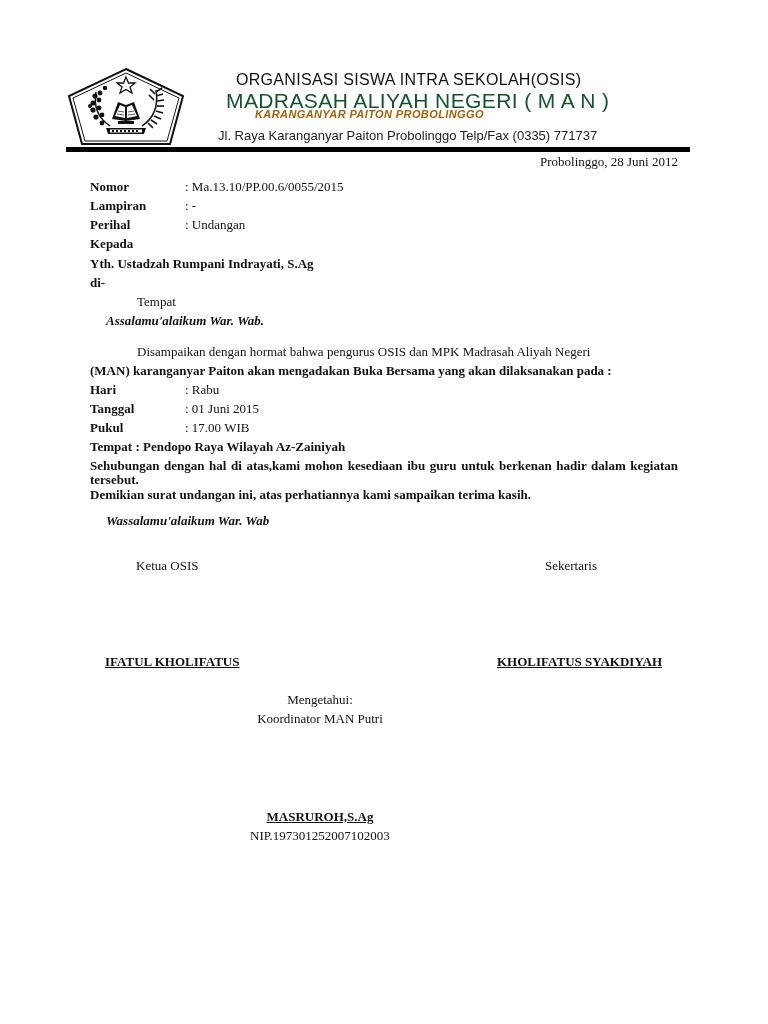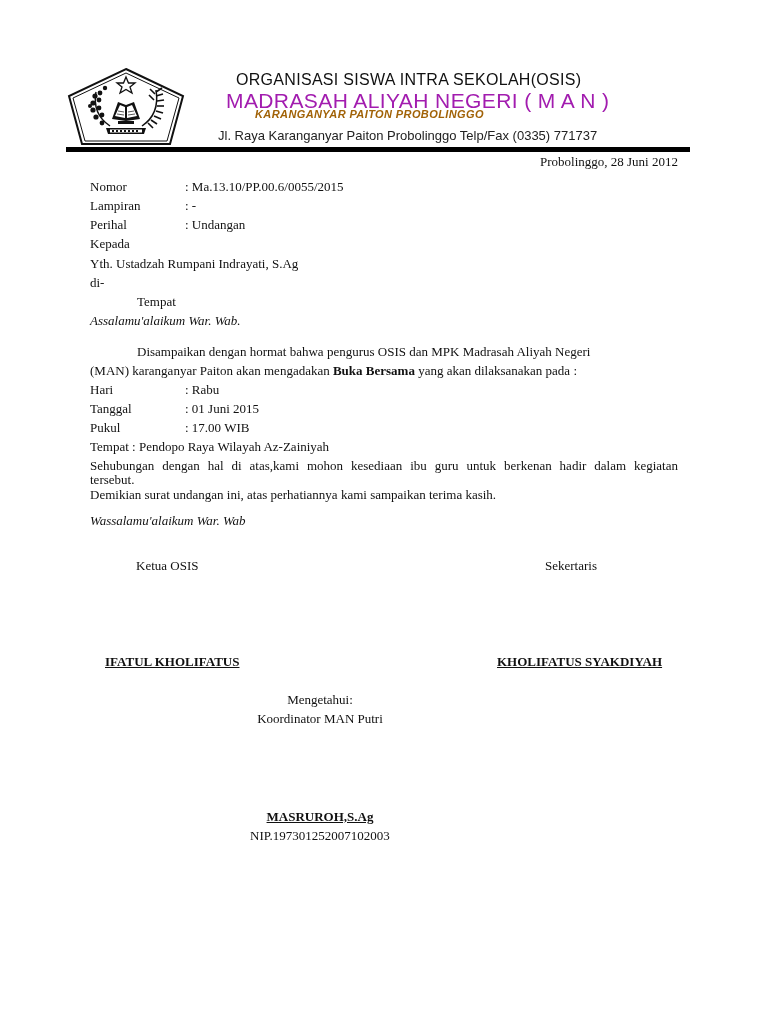--- a/index.html
+++ b/index.html
@@ -4,31 +4,31 @@
   <style>
     html, body { margin:0; padding:0; background:#ffffff; }
     body { width:768px; height:1024px; position:relative; overflow:hidden; color:#111; }
     .abs { position:absolute; white-space:nowrap; }
     .serif { font-family:"Liberation Serif", "DejaVu Serif", serif; font-size:13px; }
     .sans { font-family:"Liberation Sans", "DejaVu Sans", sans-serif; }
 
     
     .logo { position:absolute; left:66px; top:66px; width:120px; height:80px; }
     .kop-1 { left:236px; top:71px; font-size:16px; letter-spacing:0.3px; color:#111; }
-    .kop-2 { left:226px; top:89px; font-size:21px; letter-spacing:0.4px; color:#a21caf; }
+    .kop-2 { left:226px; top:89px; font-size:21px; letter-spacing:0.4px; color:#14532d; }
     .kop-3 { left:255px; top:108px; font-size:11px; font-weight:bold; font-style:italic; letter-spacing:0.4px; color:#a16207; }
     .kop-4 { left:218px; top:128px; font-size:13px; color:#222;text-align:right; }
     .rule { position:absolute; left:66px; top:147px; width:624px; height:5px; background:#000; }
 
     .date { right:90px; top:154px; }
 
-    .lbl { left:90px; }
+    .lbl { left:90px;font-weight:bold; }
     .val { left:185px; }
 
-    .bi { font-weight:normal; font-style:italic; }
+    .bi { font-weight:bold; font-style:italic;margin-left:16px; }
     .bold-u { font-weight:bold; text-decoration:underline; }
 
     .center { position:absolute; left:0; width:640px; text-align:center; }
   </style>
 </head>
 <body>
 
 <div class="logo">
   <svg width="120" height="80" viewBox="0 0 120 80">
     <polygon points="60,3 117,30 104,78 16,78 3,30" fill="none" stroke="#111" stroke-width="2"></polygon>

